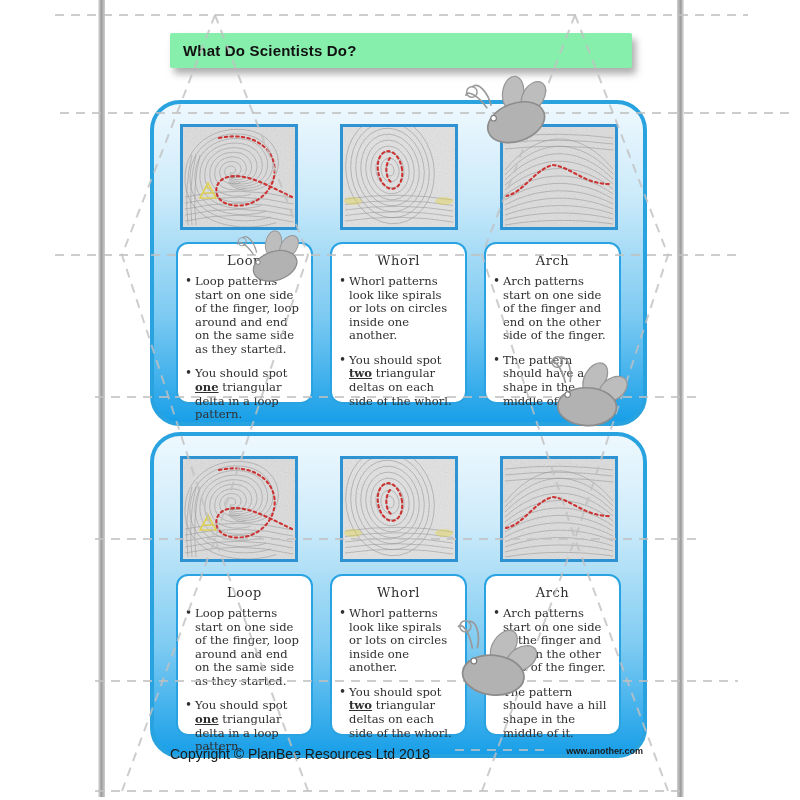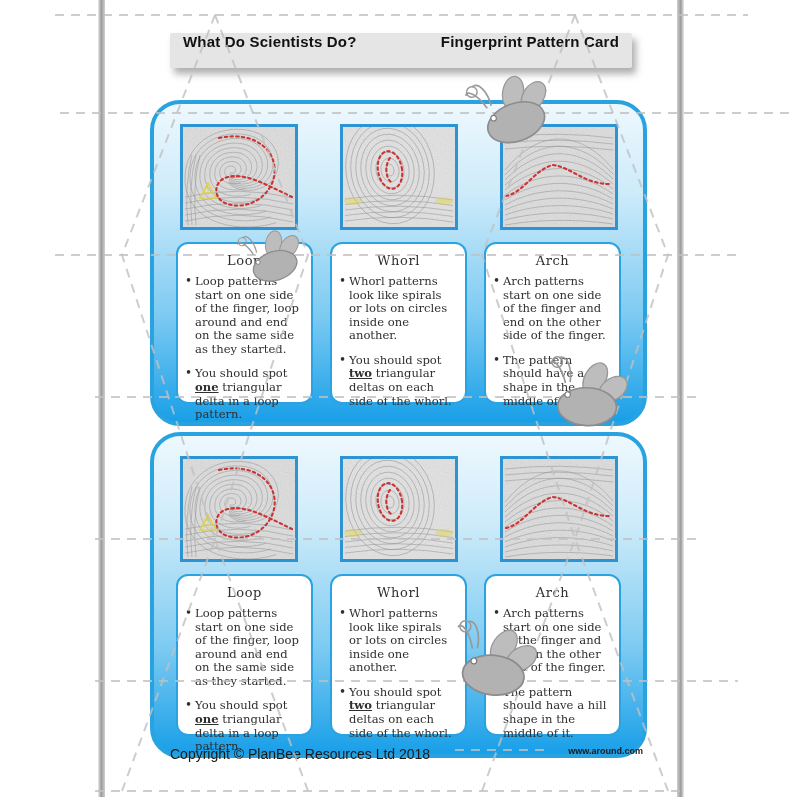--- a/index.html
+++ b/index.html
@@ -17,23 +17,23 @@
     --wm:#c0c0c0;
   }
   
   .page-edge{position:absolute;top:0;height:797px;width:7px;z-index:1;}
   .page-edge.left{left:98px;background:linear-gradient(90deg,#ececec,#9a9a9a 45%,#cfcfcf);}
   .page-edge.right{left:677px;background:linear-gradient(90deg,#cfcfcf,#9a9a9a 55%,#ececec);}
 
   
   .header-bar{
     position:absolute;left:170px;top:33px;width:462px;height:35px;z-index:2;
-    background:#e5e5e5;border-radius:2px;
+    background:#86efac;border-radius:2px;
     box-shadow:4px 6px 7px rgba(110,110,110,.55);
-    display:flex;justify-content:space-between;
+    display:flex;align-items:center;justify-content:space-between;
     padding:0 13px;box-sizing:border-box;
     font-weight:bold;font-size:15px;color:#111;
     letter-spacing:.2px;
   }
 
   
   .card-sheet{
     position:absolute;left:150px;width:497px;height:326px;z-index:2;
     border:4px solid var(--blue-border);border-radius:30px;box-sizing:border-box;
     background:linear-gradient(180deg,#eef8fe 0%,#cdebfa 28%,#7ecbf2 66%,var(--blue-deep) 100%);
@@ -91,21 +91,20 @@
       <feColorMatrix type="saturate" values="0"></feColorMatrix>
     </filter>
   </defs>
 </svg>
 
 <div class="page-edge left"></div>
 <div class="page-edge right"></div>
 
 <div class="header-bar">
   <span>What Do Scientists Do?</span>
-  <span>Fingerprint Pattern Card</span>
 </div>
 
 <div id="sheets">
     <div class="card-sheet s0">
     <div class="fp-row">
         <div class="fp-box">
           <svg class="fp-svg" viewBox="0 0 112 100">
     <rect width="112" height="100" fill="#dedede"></rect>
     <rect width="112" height="100" filter="url(#fpgrain)" opacity="0.28"></rect>
     <g class="ridges" clip-path="url(#fpclip)">
@@ -318,21 +317,21 @@
     <ul class="card-bullets">
             <li><span class="pre">Arch patterns start on one side of the finger and end on the other side of the finger.</span><span class="und"></span><span class="post"></span></li>
             <li><span class="pre">The pattern should have a hill shape in the middle of it.</span><span class="und"></span><span class="post"></span></li>
           </ul>
   </div>
       </div>
   </div>
   </div>
 
 <div class="footer-left">Copyright © PlanBee Resources Ltd 2018</div>
-<div class="footer-right">www.around.com</div>
+<div class="footer-right">www.another.com</div>
 
 <svg class="watermark-net" width="800" height="800">
   <path d="M55,15 H748"></path>
   <path d="M60,113 H790"></path>
   <path d="M55,255 H742"></path>
   <path d="M95,397 H700"></path>
   <path d="M95,539 H700"></path>
   <path d="M95,681 H738"></path>
   <path d="M455,750 H550"></path>
   <path d="M95,791 H684"></path>

